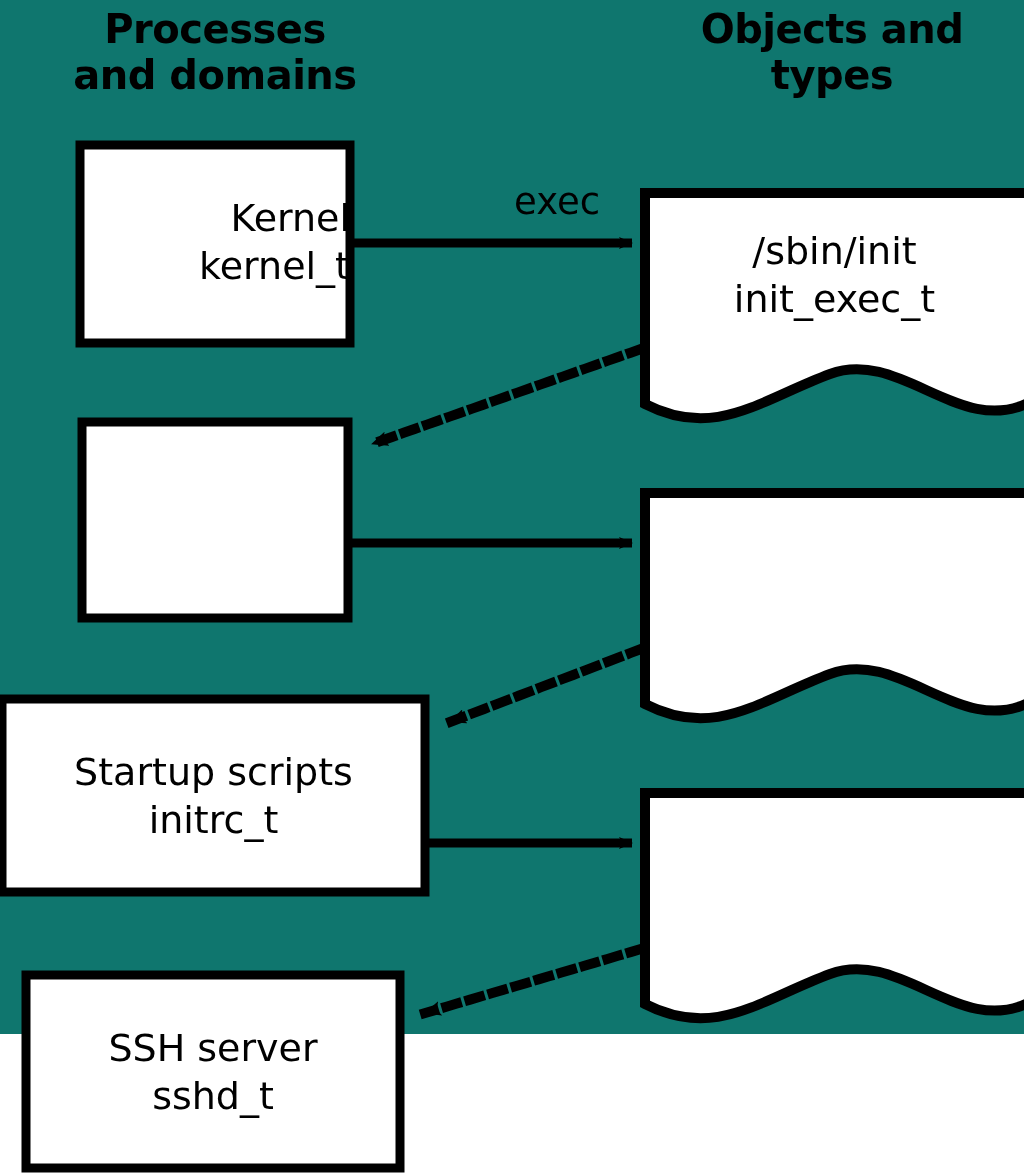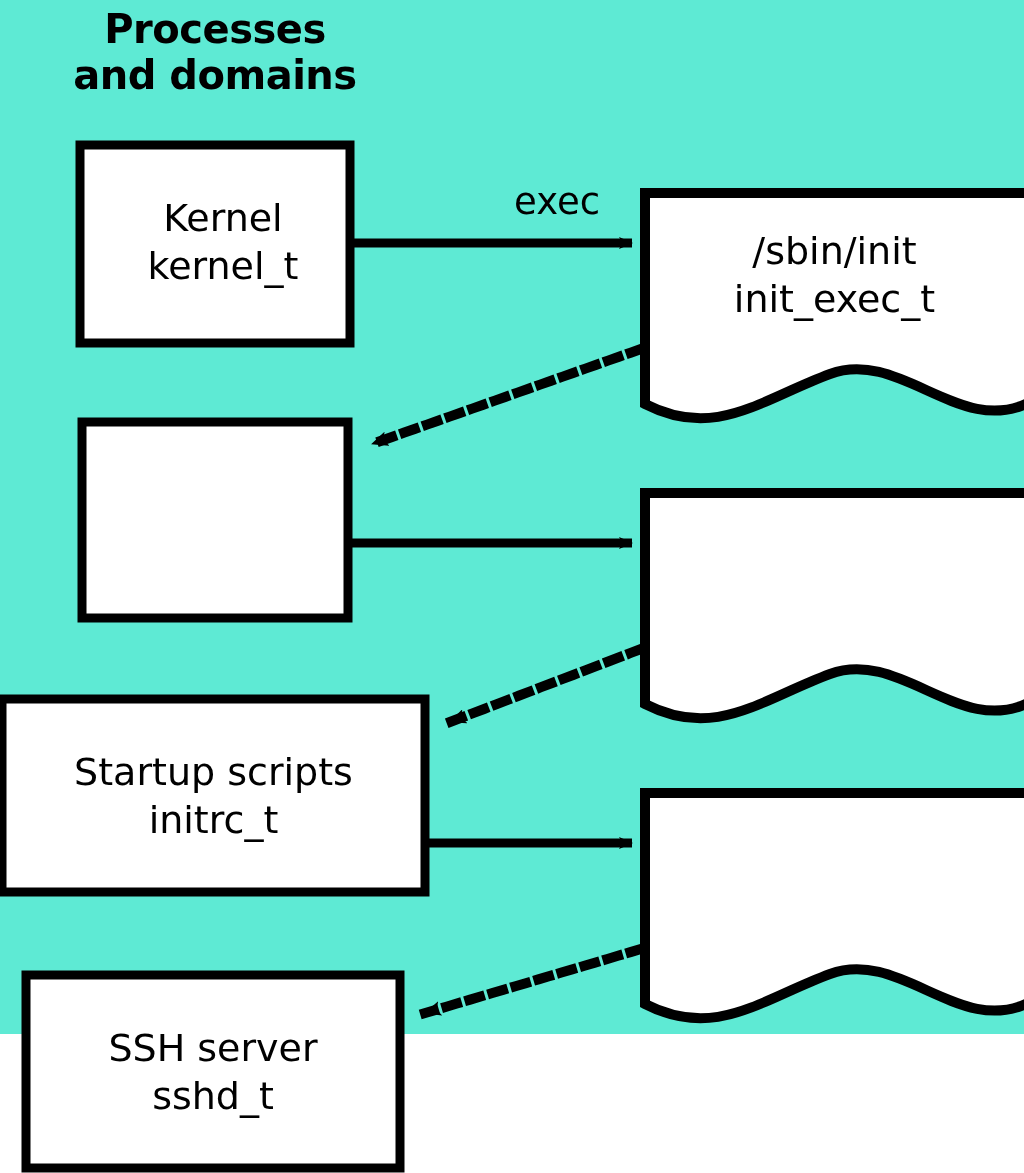--- a/index.html
+++ b/index.html
@@ -11,21 +11,21 @@
     width: 1024px;
     height: 1173px;
     font-family: "DejaVu Sans", sans-serif;
     color: #000000;
     overflow: hidden;
   }
   #canvas {
     position: relative;
     width: 1024px;
     height: 1034px;
-    background: #5eead4;
+    background: #0f766e;
   }
   #diagram-svg {
     position: absolute;
     left: 0;
     top: 0;
     width: 1024px;
     height: 1173px;
   }
   .col-header {
     position: absolute;
@@ -102,22 +102,24 @@
     <line x1="641" y1="349" x2="372" y2="444" stroke="#000000" stroke-width="10" stroke-dasharray="11 13" stroke-linecap="square" marker-end="url(#arrow-dotted)"></line>
 
     <line x1="641" y1="649" x2="450" y2="722" stroke="#000000" stroke-width="10" stroke-dasharray="11 13" stroke-linecap="square" marker-end="url(#arrow-dotted)"></line>
 
     <line x1="641" y1="949" x2="425" y2="1013" stroke="#000000" stroke-width="10" stroke-dasharray="11 13" stroke-linecap="square" marker-end="url(#arrow-dotted)"></line>
   </svg>
 
   <div class="col-header" id="header-left">Processes
 and domains</div>
 
+  <div class="col-header" id="header-right">Objects and
+types</div>
 
-  <div class="node-label" style="left:88px; top:194px; width:270px;">Kernel
+  <div class="node-label" style="left:80px; top:194px; width:270px;text-align:right;">Kernel
 kernel_t</div>
 
 
   <div class="node-label" style="left:26px; top:1024px; width:374px;">SSH server
 sshd_t</div>
 
   <div class="node-label" style="left:2px; top:748px; width:423px;">Startup scripts
 initrc_t</div>
 
   <div class="node-label" style="left:645px; top:227px; width:379px;">/sbin/init

